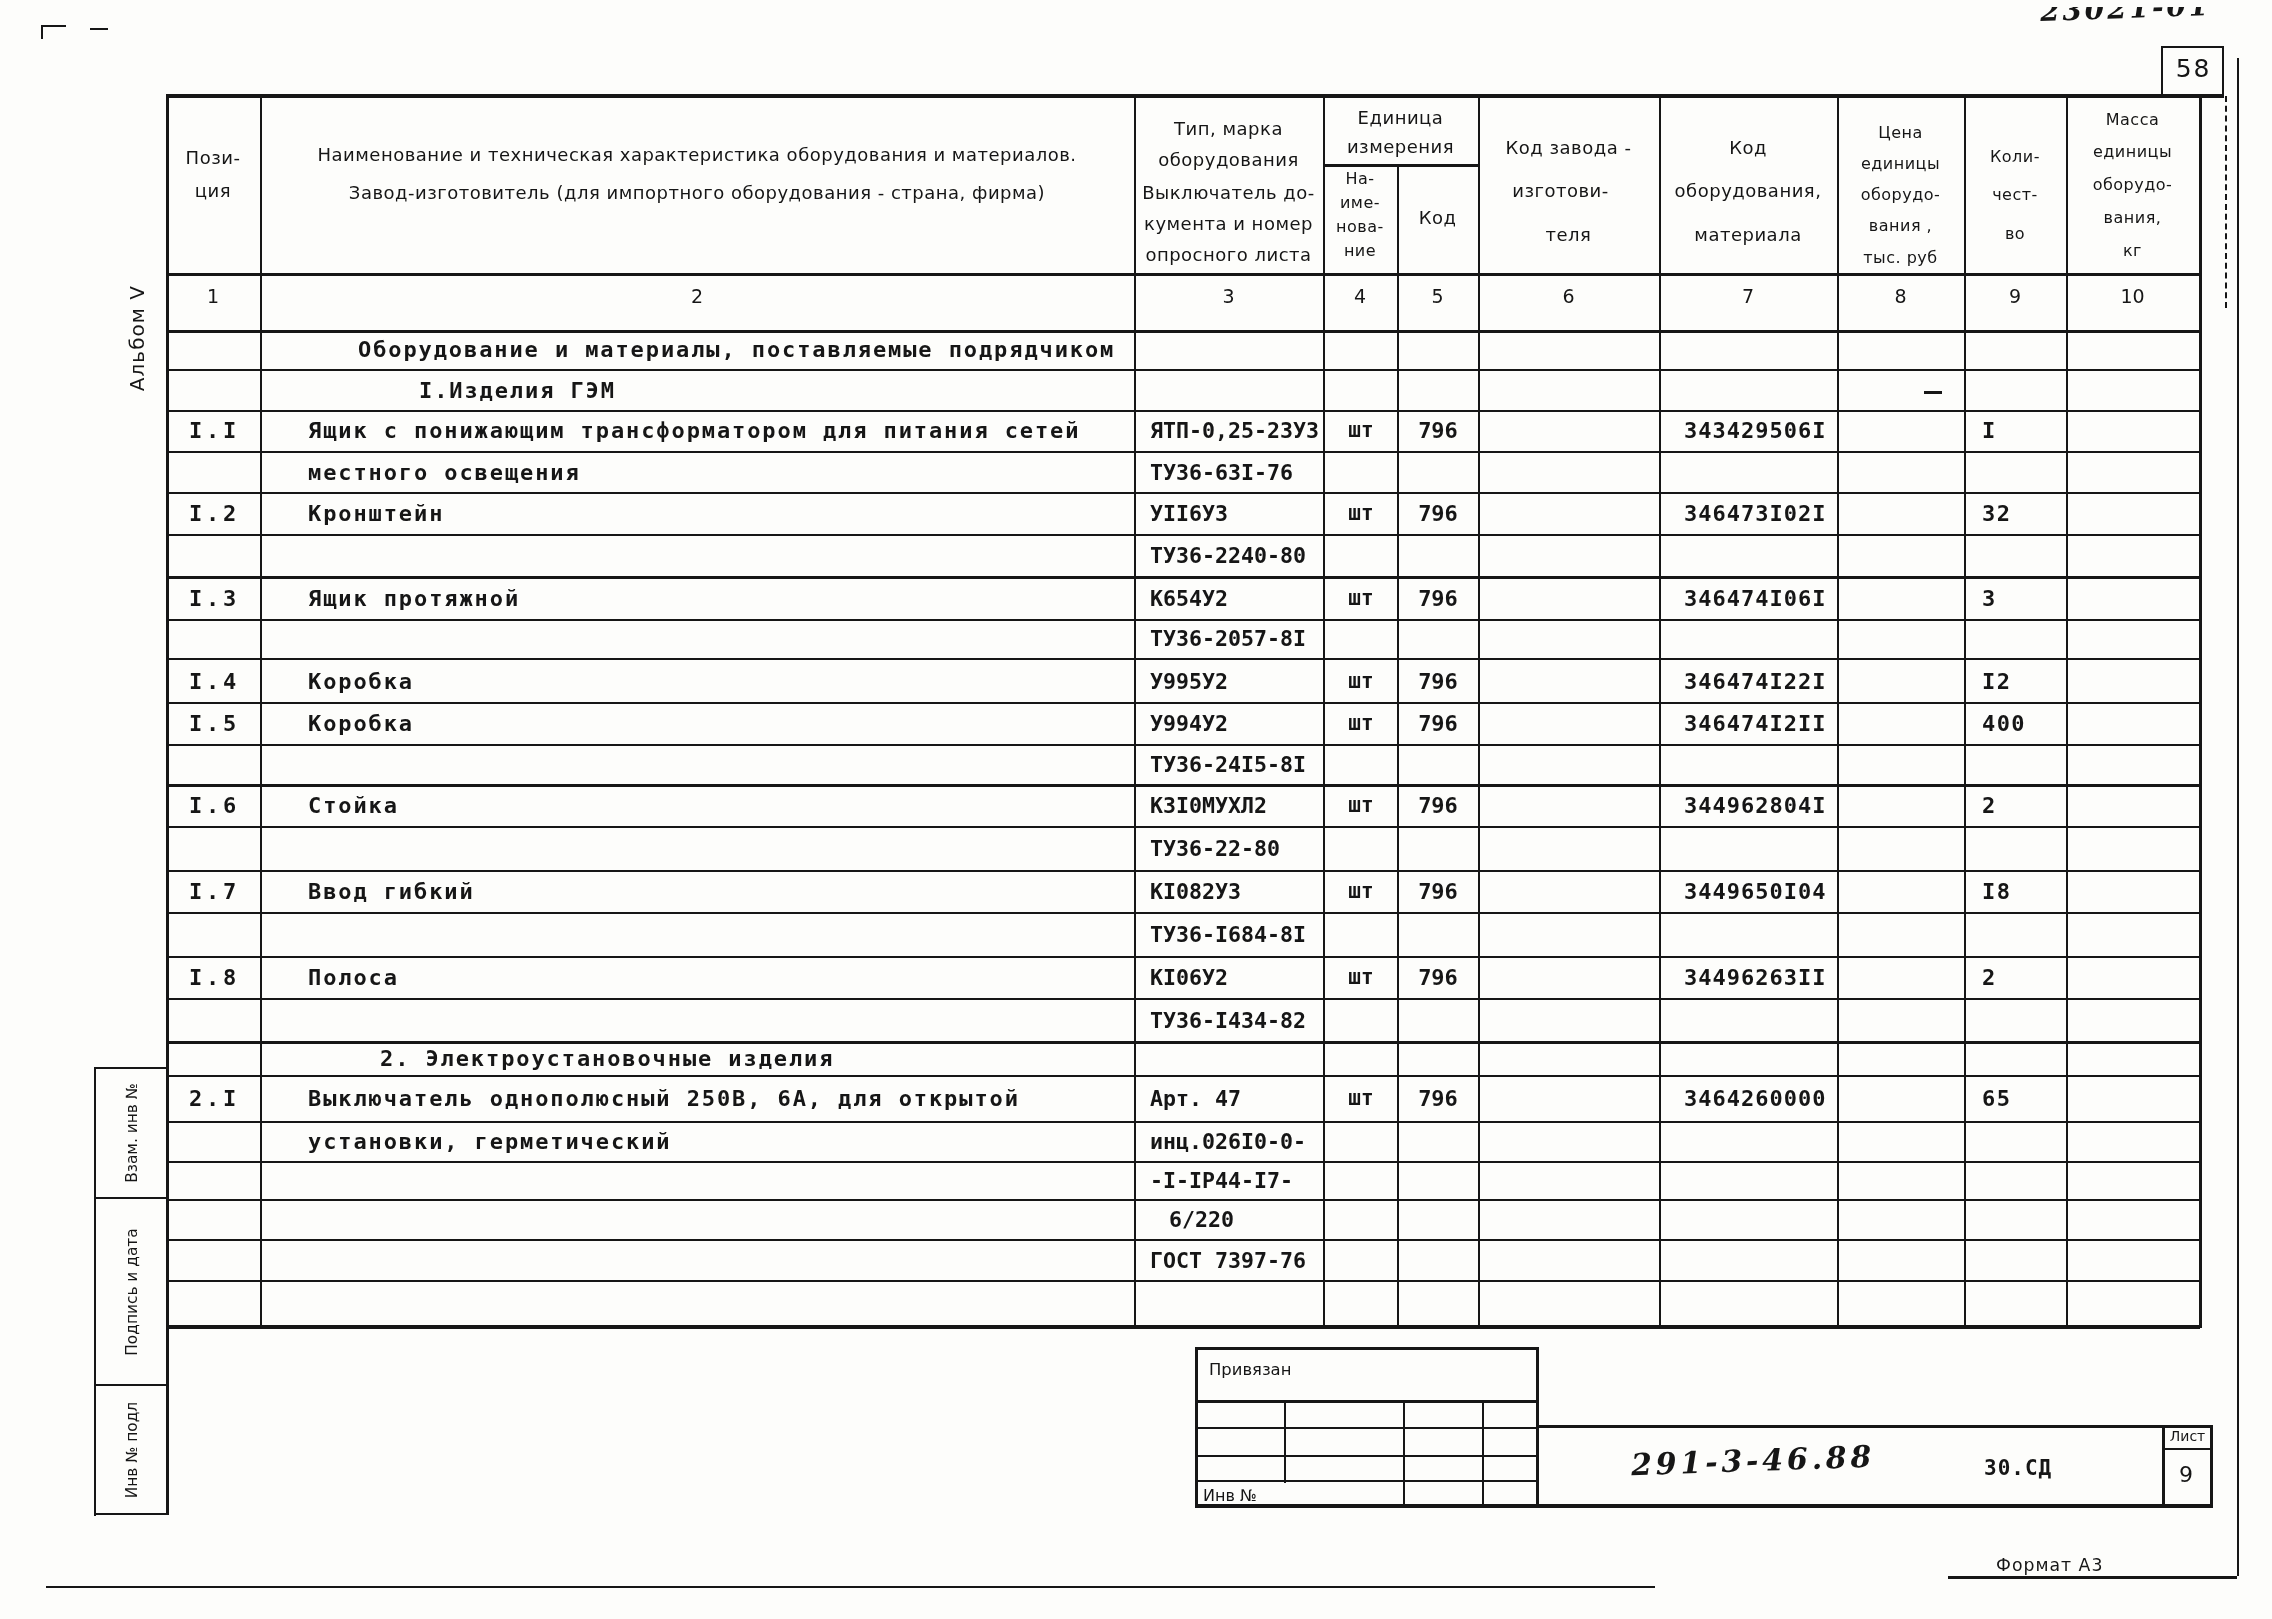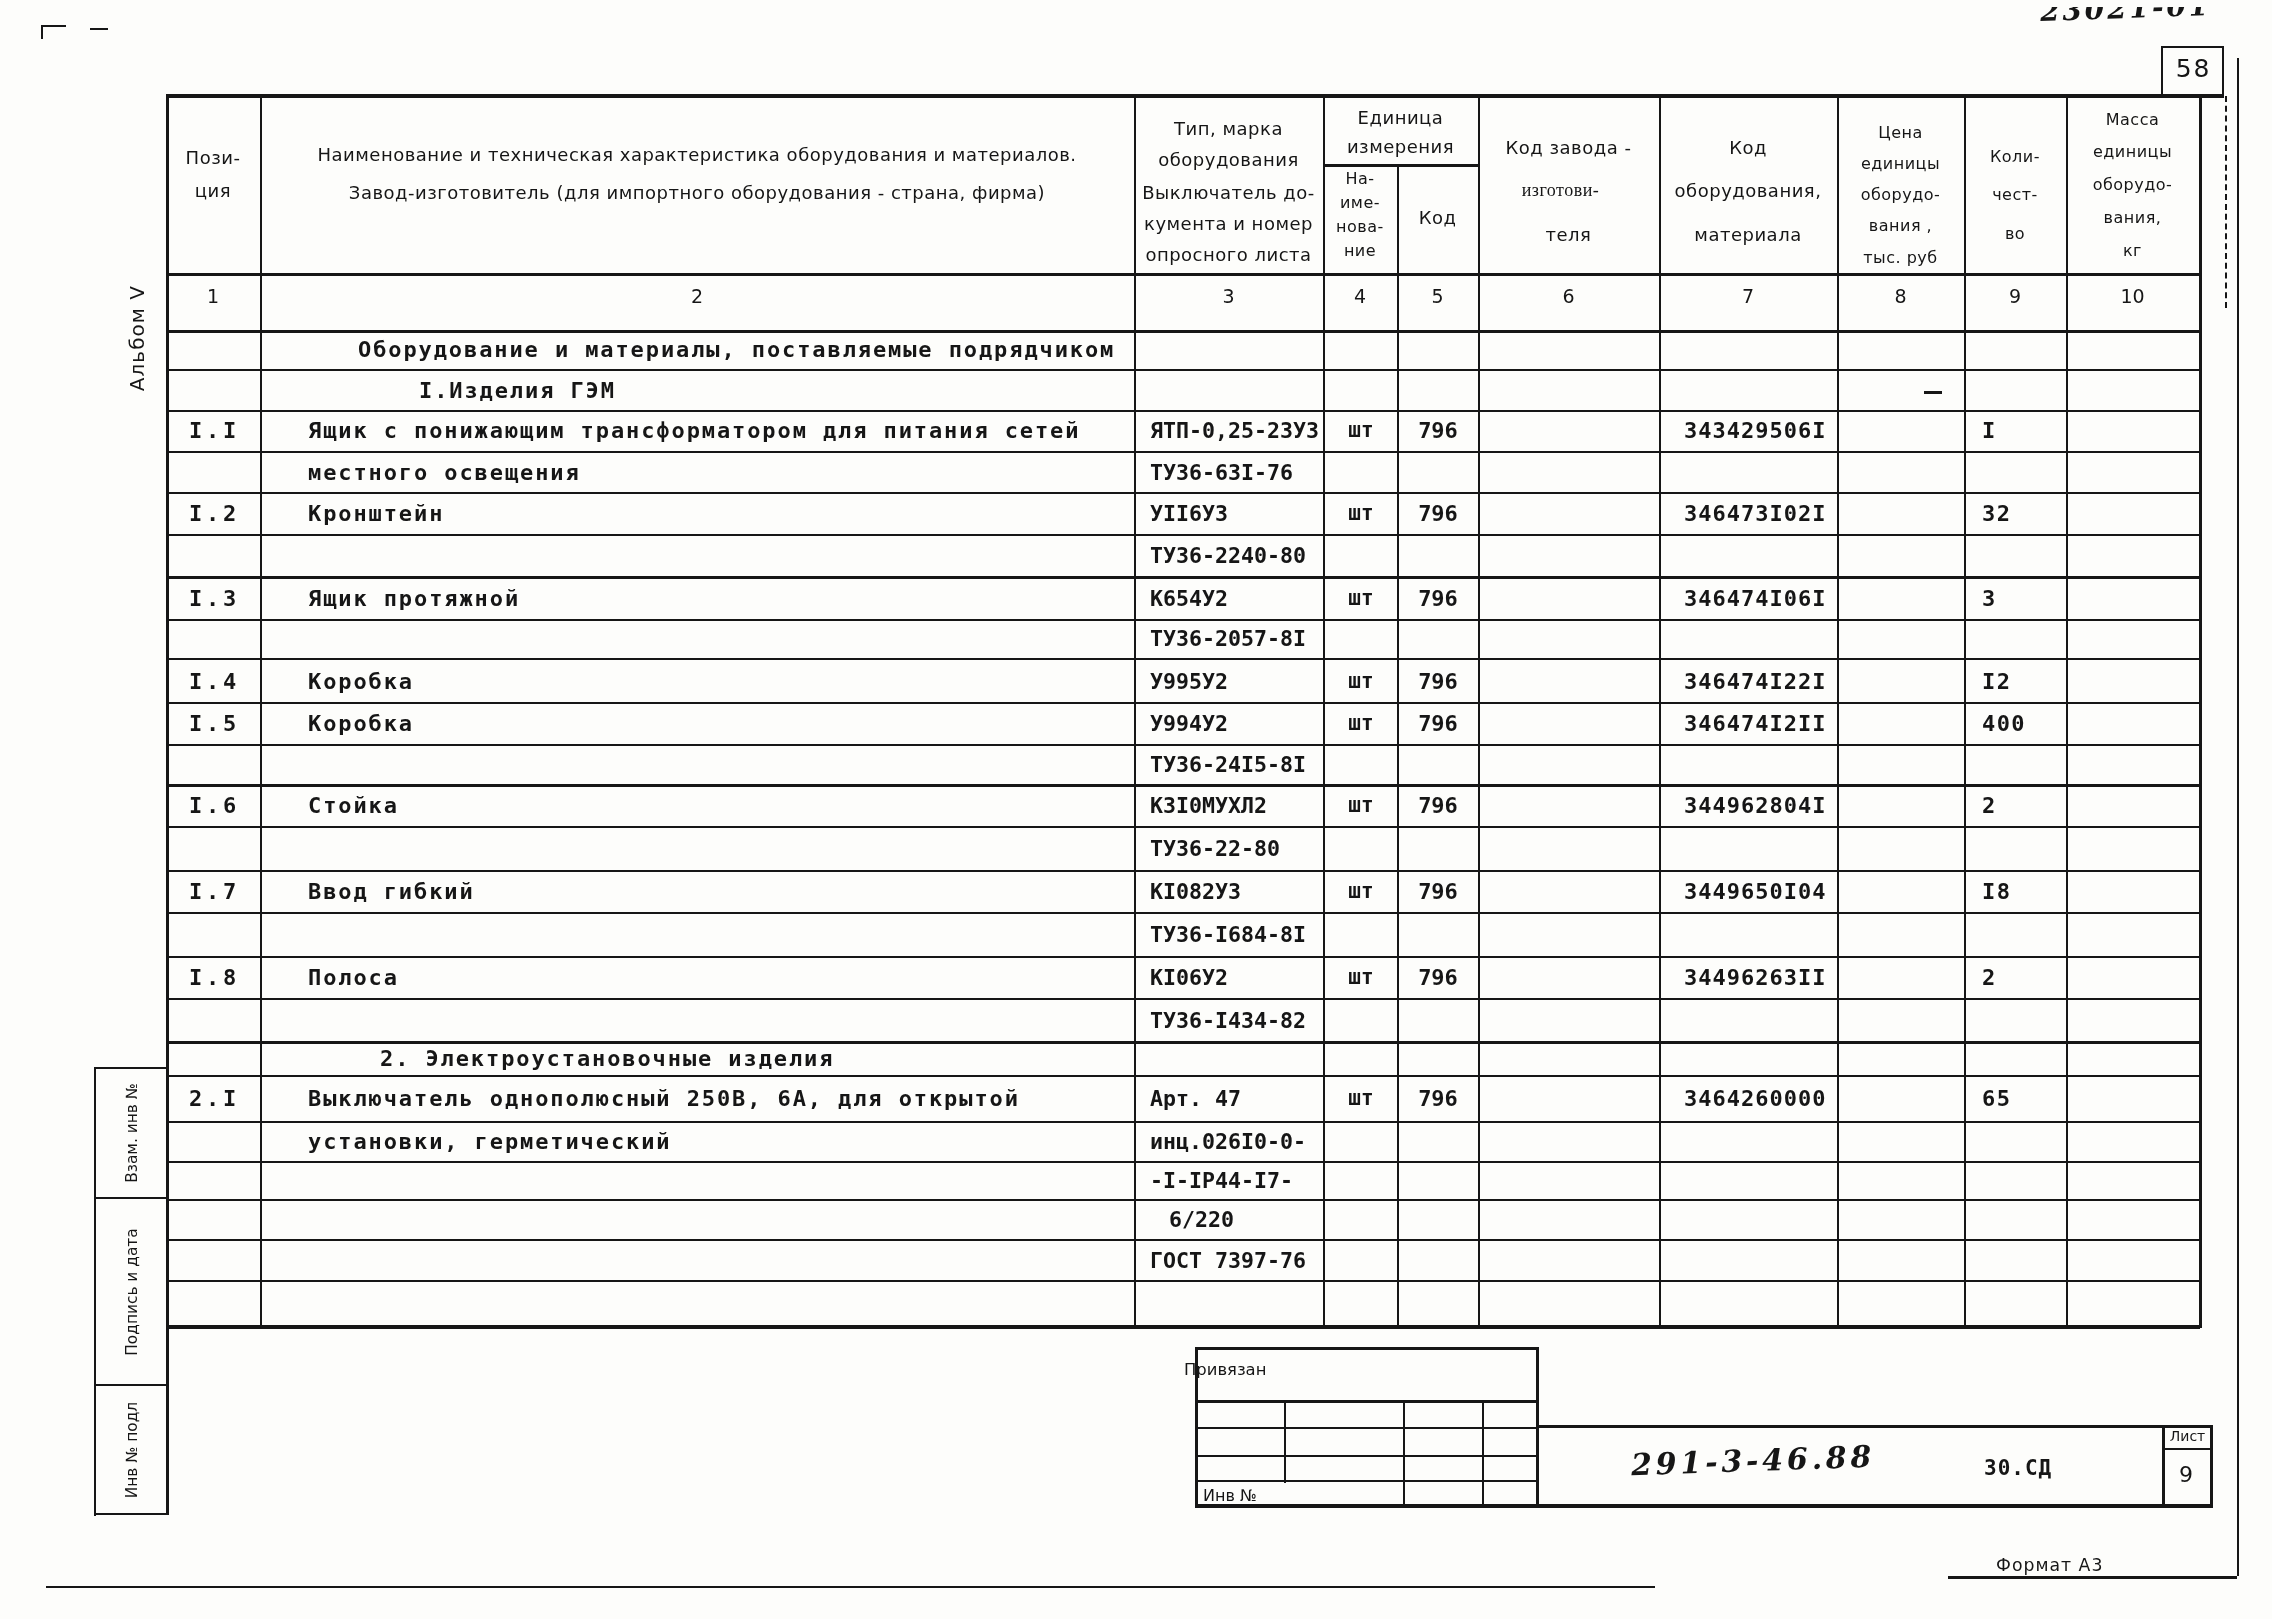--- a/index.html
+++ b/index.html
@@ -114,21 +114,21 @@
   <div class="h" style="left:1323px;width:155px;top:136px;">измерения</div>
 
   <div class="h sm" style="left:1323px;width:74px;top:169px;">На-</div>
   <div class="h sm" style="left:1323px;width:74px;top:193px;">име-</div>
   <div class="h sm" style="left:1323px;width:74px;top:217px;">нова-</div>
   <div class="h sm" style="left:1323px;width:74px;top:241px;">ние</div>
 
   <div class="h" style="left:1397px;width:81px;top:207px;">Код</div>
 
   <div class="h" style="left:1478px;width:181px;top:137px;">Код  завода -</div>
-  <div class="h" style="left:1478px;width:165px;top:180px;font-family:Liberation Serif, serif;">изготови-</div>
+  <div class="h" style="left:1478px;width:165px;top:180px;">изготови-</div>
   <div class="h" style="left:1478px;width:181px;top:224px;">теля</div>
 
   <div class="h" style="left:1659px;width:178px;top:137px;">Код</div>
   <div class="h" style="left:1659px;width:178px;top:180px;">оборудования,</div>
   <div class="h" style="left:1659px;width:178px;top:224px;">материала</div>
 
   <div class="h sm" style="left:1837px;width:127px;top:123px;">Цена</div>
   <div class="h sm" style="left:1837px;width:127px;top:154px;">единицы</div>
   <div class="h sm" style="left:1837px;width:127px;top:185px;">оборудо-</div>
   <div class="h sm" style="left:1837px;width:127px;top:216px;">вания ,</div>
@@ -299,21 +299,21 @@
   <div class="vl" style="left:1195px;top:1347px;width:2.9px;height:160px;"></div>
   <div class="vl" style="left:1536px;top:1347px;width:2.9px;height:160px;"></div>
   <div class="hl" style="left:1195px;top:1347px;width:344px;height:2.9px;"></div>
   <div class="hl" style="left:1195px;top:1400px;width:344px;height:3.4px;"></div>
   <div class="hl" style="left:1195px;top:1427px;width:344px;height:2.4px;"></div>
   <div class="hl" style="left:1195px;top:1455px;width:344px;height:2.4px;"></div>
   <div class="hl" style="left:1195px;top:1480px;width:344px;height:2.4px;"></div>
   <div class="vl" style="left:1284px;top:1400px;width:2.4px;height:83px;"></div>
   <div class="vl" style="left:1403px;top:1400px;width:2.4px;height:107px;"></div>
   <div class="vl" style="left:1482px;top:1400px;width:2.4px;height:107px;"></div>
-  <div class="tb" style="left:1184px;top:1360px;font-size:16.4px;">Привязан</div>
+  <div class="tb" style="left:1209px;top:1360px;font-size:16.4px;">Привязан</div>
   <div class="tb" style="left:1203px;top:1486px;font-size:16px;">Инв  №</div>
 
   <div class="hl" style="left:1536px;top:1425px;width:677px;height:3.4px;"></div>
   <div class="hl" style="left:1195px;top:1504px;width:1018px;height:3.8px;"></div>
   <div class="vl" style="left:2162px;top:1425px;width:2.9px;height:82px;"></div>
   <div class="vl" style="left:2210px;top:1425px;width:2.9px;height:82px;"></div>
   <div class="hl" style="left:2162px;top:1448px;width:51px;height:2.4px;"></div>
   <div class="tb" style="left:2162px;top:1428px;width:51px;text-align:center;font-size:14px;">Лист</div>
   <div class="tb" style="left:2162px;top:1462px;width:48px;text-align:center;font-size:22px;">9</div>
 

